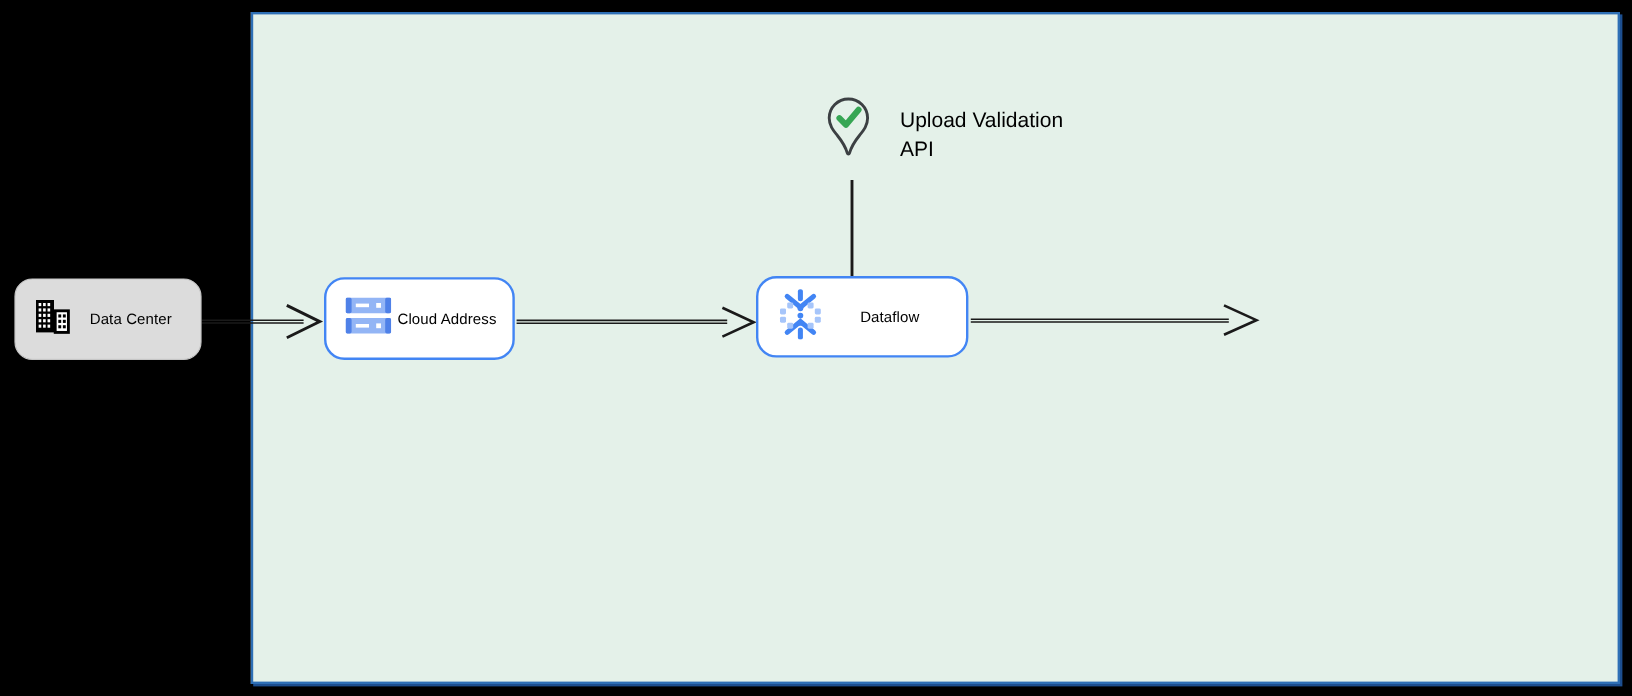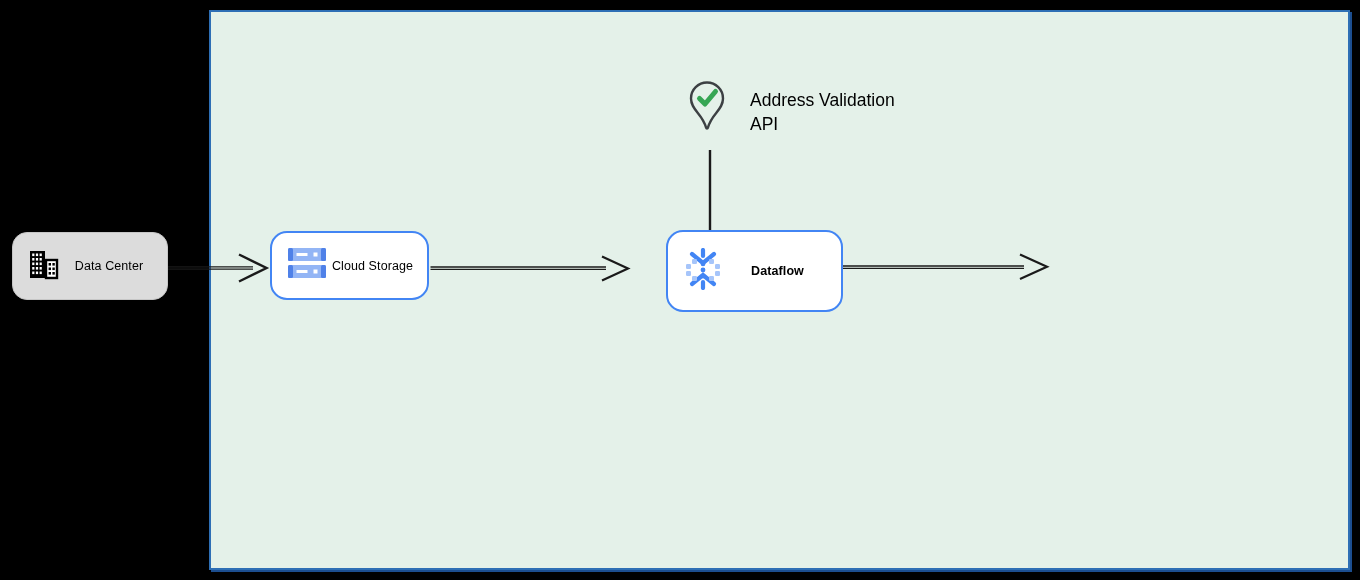--- a/index.html
+++ b/index.html
@@ -17,21 +17,21 @@
   .node{
     position:absolute;display:flex;align-items:center;box-sizing:border-box;
     background:#fff;border:2.5px solid #4285f4;border-radius:17px;
     padding:0 8px 0 16px;
   }
   .node .nlabel{flex:1;text-align:center;font-size:12.5px;color:#000;letter-spacing:.1px;}
   .node.gray{background:#dcdcdc;border:1px solid #c6c6c6;border-radius:15px;}
 
   #node-data-center{left:12px;top:232px;width:156px;height:68px;}
   #node-cloud-storage{left:270px;top:231px;width:159px;height:69px;}
-  #node-dataflow{left:666px;top:230px;width:177px;height:82px;font-weight:bold;}
+  #node-dataflow{left:630px;top:230px;width:177px;height:68px;}
   #node-bigquery{left:1050px;top:229px;width:160px;height:74px;}
 
   .pin{position:absolute;left:688px;top:80px;width:38px;height:56px;}
   .pin-label{
     position:absolute;left:750px;top:89px;width:200px;
     font-size:17.5px;line-height:23.5px;color:#000;white-space:pre-line;
   }
 
   .note{position:absolute;font-size:17.5px;line-height:23.7px;color:#000;}
   #note-upload{left:270px;top:331px;white-space:pre-line;}
@@ -112,21 +112,21 @@
         </g>
         <g transform="translate(0,17)">
           <rect x="0" y="0" width="38" height="13" rx="1.5" fill="#93b5f5"></rect>
           <rect x="0" y="0" width="5" height="13" rx="1.5" fill="#4f81e8"></rect>
           <rect x="33" y="0" width="5" height="13" rx="1.5" fill="#4f81e8"></rect>
           <rect x="8.5" y="5" width="11" height="3" fill="#fff"></rect>
           <rect x="25.5" y="4.5" width="4" height="4" fill="#fff"></rect>
         </g>
       </svg>
     </span>
-    <span class="nlabel">Cloud Storage</span>
+    <span class="nlabel">Cloud Address</span>
   </div>
 
   <div class="node" id="node-dataflow">
     <span>
       <svg width="38" height="42" viewBox="0 0 38 42">
         <g stroke="#4285f4" stroke-width="4.2" stroke-linecap="round" fill="none">
           <path d="M19 2 V8"></path>
           <path d="M8 6 L19 15 L30 6"></path>
           <path d="M8 36 L19 27 L30 36"></path>
           <path d="M19 34 V40"></path>
@@ -153,17 +153,17 @@
 
 
   <div class="pin">
     <span>
       <svg width="38" height="56" viewBox="0 0 38 56">
         <path d="M19 2.5 C10.2 2.5 3 9.6 3 18.4 C3 24.5 6.2 28.4 9.8 32.9 C12.8 36.6 16.2 40.9 18.1 47.6 C18.4 48.7 19.6 48.7 19.9 47.6 C21.8 40.9 25.2 36.6 28.2 32.9 C31.8 28.4 35 24.5 35 18.4 C35 9.6 27.8 2.5 19 2.5 Z" fill="none" stroke="#3c4043" stroke-width="2.4" stroke-linejoin="round"></path>
         <path d="M11.5 18.5 L17 24 L27.5 11.5" fill="none" stroke="#36a654" stroke-width="5" stroke-linecap="round" stroke-linejoin="round"></path>
       </svg>
     </span>
   </div>
-  <div class="pin-label">Address Validation
+  <div class="pin-label">Upload Validation
 API</div>
 
 
 </div>
 
 </body></html>

